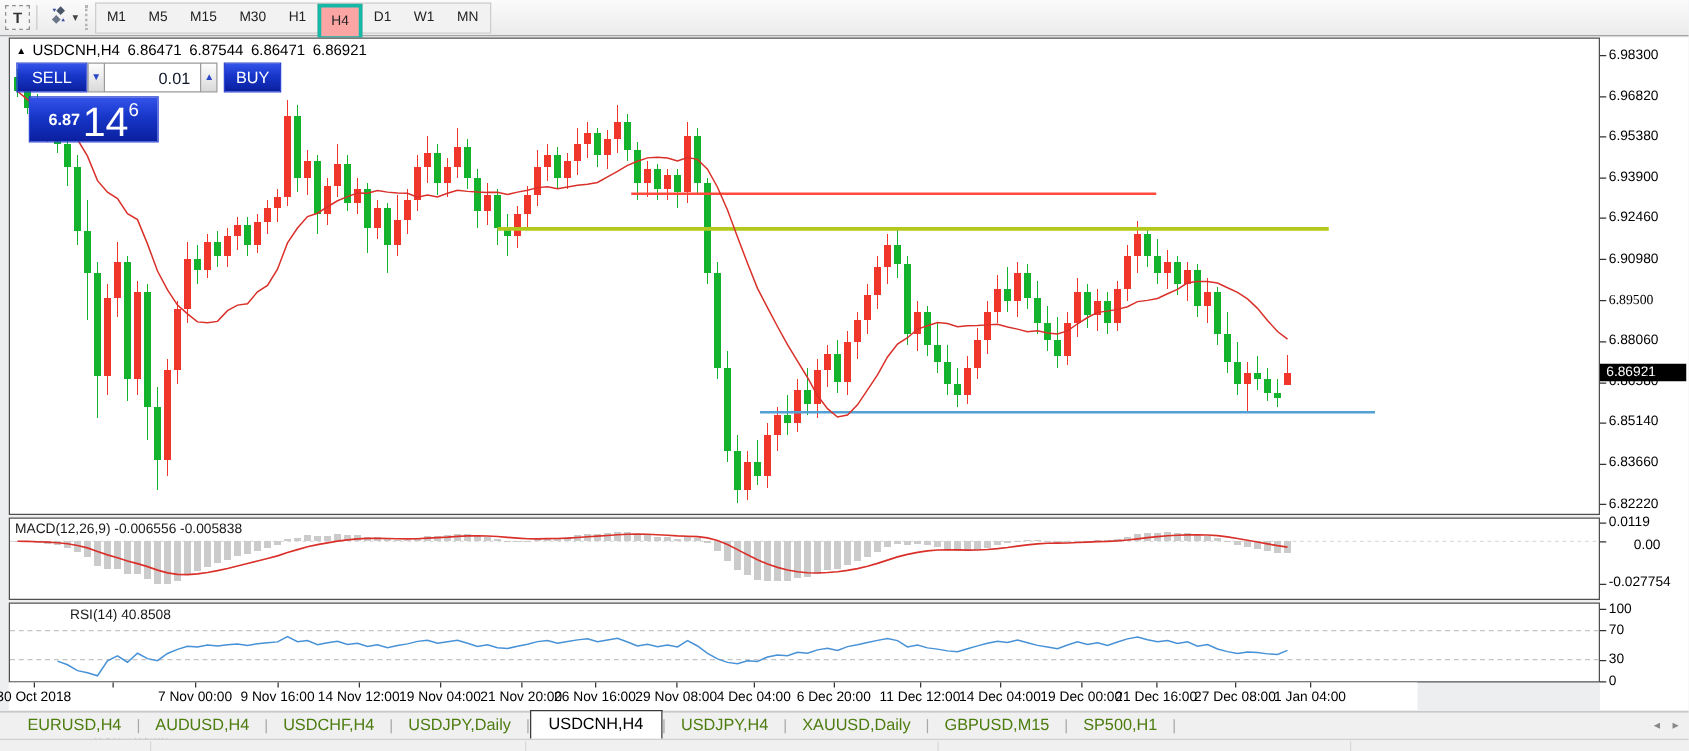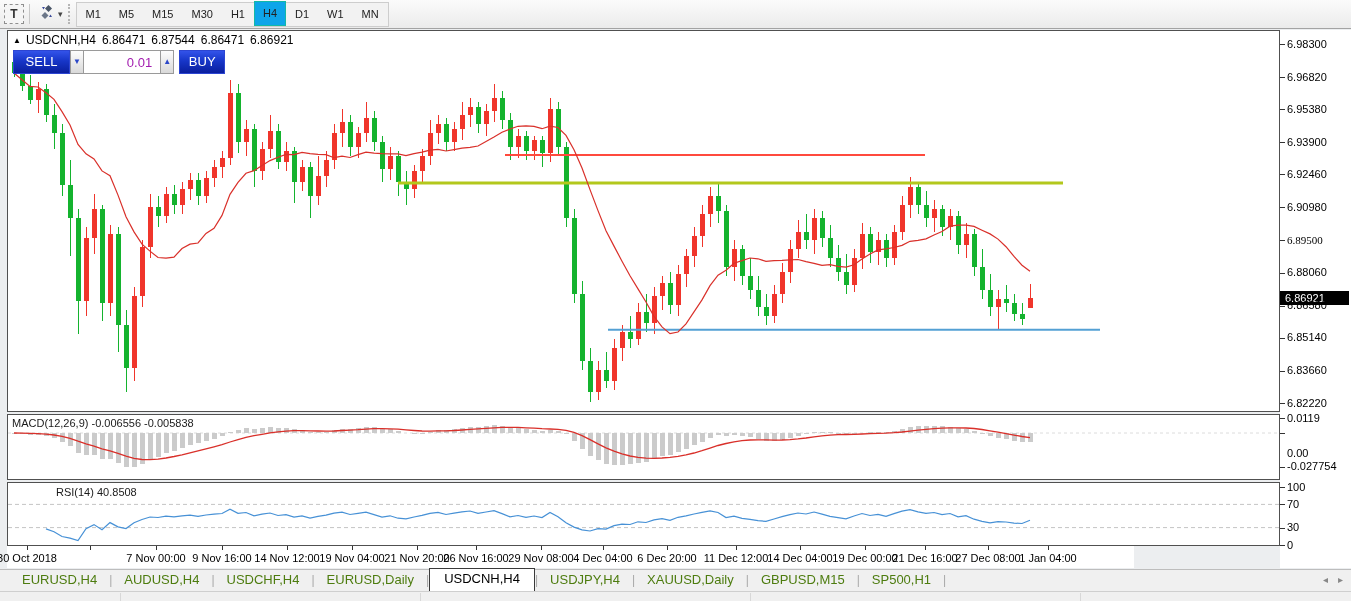--- a/index.html
+++ b/index.html
@@ -11,44 +11,44 @@
   
   .toolbar { position:absolute; left:0; top:0; width:1351px; height:29px;
     background:linear-gradient(#fbfbfb,#ebebeb); border-bottom:1px solid #a3a3a3;
     display:flex; align-items:center; padding-left:4px; }
   .tbtn-t { width:20px; height:20px; border:1px dashed #8f8f8f; background:#f5f5f5;
     color:#333; font-size:12px; font-weight:bold; text-align:center; line-height:18px; }
   .vsep { width:1px; height:20px; background:#c9c9c9; margin:0 5px; }
   .grip { width:3px; height:20px; border-left:2px dotted #b5b5b5; margin:0 5px 0 2px; }
   .icon-btn { display:flex; align-items:center; padding:2px 3px; }
   .caret { font-size:9px; color:#444; margin-left:2px; }
-  .tf-group { display:flex; border:1px solid #cdcdcd; background:#f2f2f2; height:25px; align-items:flex-end; }
+  .tf-group { display:flex; border:1px solid #cdcdcd; background:#f2f2f2; height:25px; align-items:flex-start; }
   .tf { padding:0 9px; font-size:11px; color:#222; line-height:23px; }
-  .tf.active { background:#0ea5e9; border:1px solid #14b8a6; padding:0 8px; }
+  .tf.active { background:#fca5a5; border:3px solid #14b8a6; padding:0 8px; }
   
   .pane { position:absolute; background:#fff; border:1px solid #505050; }
   #scale-bg { position:absolute; left:1280px; top:30px; width:71px; height:538px; background:#fff; }
   svg.plot { position:absolute; }
   
   #chart-title { position:absolute; left:13px; top:33px; font-size:12px; color:#000;
     display:flex; align-items:center; white-space:pre; }
   #chart-title .mk { font-size:8px; margin-right:5px; }
   #chart-title span.num { margin-left:6px; }
   #chart-title span.sym { margin-left:0; }
   
   #trade-panel { position:absolute; left:13px; top:50px; width:212px; }
   .tp-row1 { display:flex; height:24px; }
   .btn-blue { background:linear-gradient(#3353ea 0%,#1736c8 45%,#0a1f9e 100%);
     border:1px solid #2c45d2; color:#fff; font-size:13px; text-align:center; line-height:22px; }
   .sell-btn { width:65px; }
   .buy-btn  { width:52px; margin-left:5px; }
   .spin { width:16px; background:linear-gradient(#fdfdfd,#d9d9d9); border:1px solid #9a9a9a;
     font-size:8px; color:#2b47c8; text-align:center; line-height:22px; }
   .lot-input { width:76px; border:1px solid #9a9a9a; border-left:none; border-right:none;
-    font-family:"Liberation Sans",sans-serif; font-size:13px; color:#a21caf; text-align:right;
+    font-family:"Liberation Sans",sans-serif; font-size:13px; color:#0f172a; text-align:right;
     padding-right:8px; background:#fff; outline:none; }
   .tp-row2 { display:flex; margin-top:3px; }
   .price-box { height:37px; display:flex; align-items:flex-end; justify-content:center; padding-bottom:2px; }
   .pb-sell { width:98px; }
   .pb-buy  { width:104px; margin-left:10px; }
   .pb-main { font-size:13px; font-weight:bold; color:#fff; margin:0 2px 4px 0; }
   .pb-big  { font-size:33px; color:#fff; line-height:0.82; }
   .pb-sup  { font-size:15px; color:#fff; align-self:flex-start; margin-top:0; }
   
   .axlbl { position:absolute; left:1287px; font-size:11px; color:#000; white-space:nowrap; }
@@ -522,20 +522,25 @@
 
 <div id="trade-panel">
   <div class="tp-row1">
     <div class="btn-blue sell-btn">SELL</div>
     <div class="spin">▼</div>
     <input class="lot-input" value="0.01" style="">
     <div class="spin">▲</div>
     <div class="btn-blue buy-btn">BUY</div>
   </div>
   <div class="tp-row2">
+    <div class="btn-blue price-box pb-buy">
+      <span class="pb-main">6.87</span>
+      <span class="pb-big">14</span>
+      <span class="pb-sup">6</span>
+    </div>
   </div>
 </div>
 
 <div class="ind-label" style="top:417px;"><span>MACD(12,26,9)</span> <span>-0.006556 -0.005838</span></div>
 <div class="ind-label" style="top:486px;padding-left:44px;"><span>RSI(14)</span> <span>40.8508</span></div>
 
 <div id="price-badge" style="top: 291px;">6.86921</div>
 
 <div id="time-strip">
     <div class="ttick" style="left: 20px;"></div>
@@ -574,21 +579,21 @@
     <div class="tlbl" style="left: 1041px;">1 Jan 04:00</div>
   </div>
 
 <div id="tabbar">
     <div class="tab">EURUSD,H4</div>
     <div class="tabsep">|</div>
     <div class="tab">AUDUSD,H4</div>
     <div class="tabsep">|</div>
     <div class="tab">USDCHF,H4</div>
     <div class="tabsep">|</div>
-    <div class="tab">EURUSD,Daily</div>
+    <div class="tab">USDJPY,Daily</div>
     <div class="tabsep">|</div>
     <div class="tab active">USDCNH,H4</div>
     <div class="tabsep">|</div>
     <div class="tab">USDJPY,H4</div>
     <div class="tabsep">|</div>
     <div class="tab">XAUUSD,Daily</div>
     <div class="tabsep">|</div>
     <div class="tab">GBPUSD,M15</div>
     <div class="tabsep">|</div>
     <div class="tab">SP500,H1</div>
@@ -626,21 +631,21 @@
 <div class="axlbl" style="top: 299px;">6.86580</div>
 <div class="axtick" style="top: 338px;"></div>
 <div class="axlbl" style="top: 331px;">6.85140</div>
 <div class="axtick" style="top: 371px;"></div>
 <div class="axlbl" style="top: 364px;">6.83660</div>
 <div class="axtick" style="top: 403px;"></div>
 <div class="axlbl" style="top: 397px;">6.82220</div>
 <div class="axtick" style="top: 418px;"></div>
 <div class="axlbl" style="top: 412px;">0.0119</div>
 <div class="axtick" style="top: 433px;"></div>
-<div class="axlbl" style="top: 447px;">0.00</div>
+<div class="axlbl" style="top: 430px; margin-left: 20px;">0.00</div>
 <div class="axtick" style="top: 467px;"></div>
 <div class="axlbl" style="top: 460px; text-align: center;">-0.027754</div>
 <div class="axtick" style="top: 487px;"></div>
 <div class="axlbl" style="top: 481px;">100</div>
 <div class="axtick" style="top: 504px;"></div>
 <div class="axlbl" style="top: 498px;">70</div>
 <div class="axtick" style="top: 528px;"></div>
 <div class="axlbl" style="top: 521px;">30</div>
 <div class="axtick" style="top: 545px;"></div>
 <div class="axlbl" style="top: 539px;">0</div>

